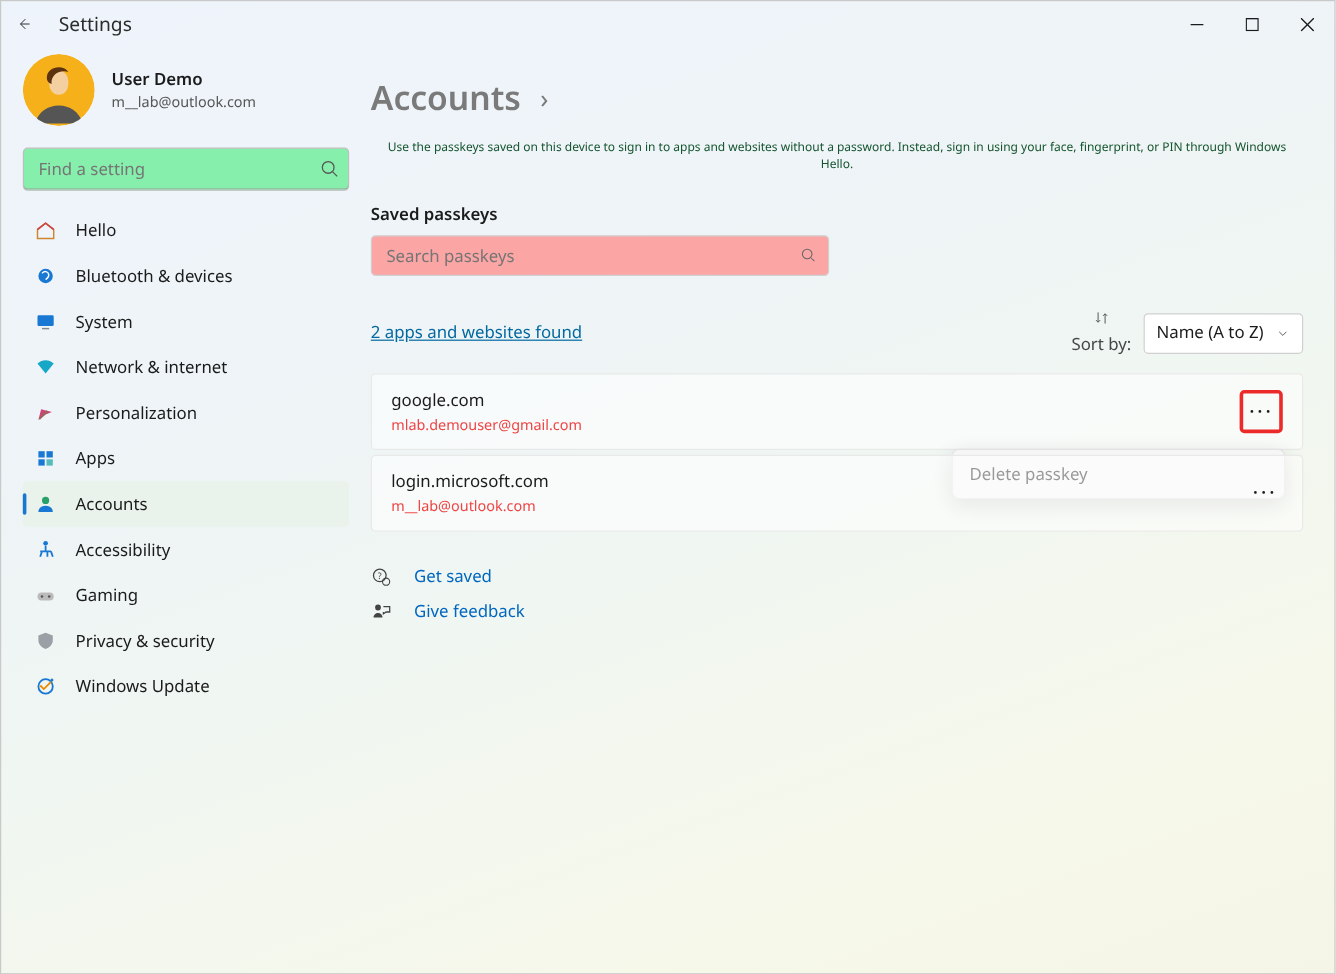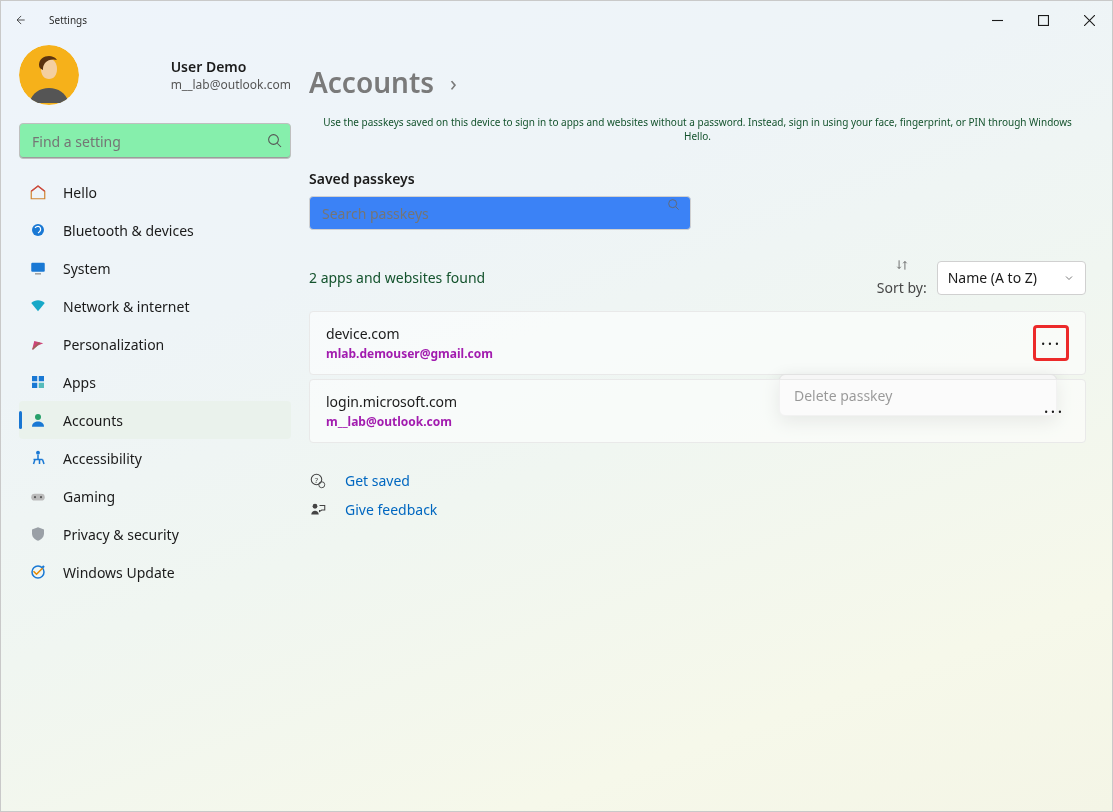--- a/index.html
+++ b/index.html
@@ -3,67 +3,67 @@
 <meta charset="utf-8">
 <style>
   :root { --fg:#1b1b1b; --muted:#5f5f5f; --link:#0067c0; --border:#d0d0d0; --hover:#eef3ee; --sel:#eaf2ec; --badge:#ec2a2a; font-family:"Segoe UI",system-ui,Arial,sans-serif; }
   html,body{margin:0;padding:0;height:100%;}
   body{width:1113px;height:812px;overflow:hidden;color:var(--fg);
        background:linear-gradient(160deg,#eef4fb 0%,#eef4f7 32%,#f0f6f1 55%,#f6f8ea 82%,#f4f5e6 100%);
        border:1px solid #c9c9c9; box-sizing:border-box;}
   
   .titlebar{display:flex;align-items:center;height:38px;}
   .titlebar .back{width:38px;height:38px;display:flex;align-items:center;justify-content:center;}
-  .titlebar .title{font-size:10px;color:#2c2c2c;margin-left:10px;}
+  .titlebar .title{font-size:16px;color:#2c2c2c;margin-left:10px;}
   .titlebar .spacer{flex:1;}
   .winbtn{width:46px;height:32px;display:flex;align-items:center;justify-content:center;}
   
   .shell{display:flex;height:calc(812px - 38px);}
   .sidebar{width:300px;padding:0 10px 0 18px;box-sizing:border-box;}
   .content{flex:1;padding:0 26px 0 8px;box-sizing:border-box;}
   
-  .user{display:flex;align-items:center;gap:14px;padding:6px 0 18px 0;justify-content:space-between;}
+  .user{display:flex;align-items:center;gap:14px;padding:6px 0 18px 0;}
   .avatar{width:60px;height:60px;border-radius:50%;overflow:hidden;flex:none;}
   .uname{font-size:14px;font-weight:600;}
   .umail{font-size:12px;color:#565656;}
   
   .search{display:flex;align-items:center;height:34px;border:1px solid #bfbfbf;background:#86efac;border-radius:4px;padding:0 6px 0 10px;box-shadow:inset 0 -1px 0 #9c9c9c;}
   .search input{flex:1;border:0;background:transparent;outline:none;font:inherit;font-size:14px;color:#333;}
   .search .mag{width:18px;height:18px;}
   
   .nav{margin-top:14px;}
   .nav-item{display:flex;align-items:center;gap:16px;height:38px;border-radius:4px;padding:0 10px;font-size:14px;color:#1b1b1b;}
   .nav-item.selected{background:var(--sel);position:relative;}
   .nav-item.selected::before{content:"";position:absolute;left:0;top:10px;bottom:10px;width:3px;border-radius:2px;background:#1976d2;}
   .nav-item .ico{width:18px;height:18px;display:flex;align-items:center;justify-content:center;}
   
   .crumbs{display:flex;align-items:center;gap:16px;padding:24px 0 4px 0;}
   .crumb-a{font-size:28px;font-weight:600;color:#7a7a7a;}
   .crumb-sep{font-size:22px;color:#7a7a7a;}
   .crumb-b{font-size:28px;font-weight:600;color:#1b1b1b;}
   .desc{font-size:10px;color:#14532d;padding:10px 0 8px 0;line-height:1.4;text-align:center;}
   .sect{font-size:14px;font-weight:600;margin-top:18px;}
-  .psearch{margin-top:8px;width:362px;height:32px;border:1px solid var(--border);border-radius:4px;background:#3b82f6;display:flex;padding:0 8px 0 10px;}
+  .psearch{margin-top:8px;width:362px;height:32px;border:1px solid var(--border);border-radius:4px;background:#fca5a5;display:flex;align-items:center;padding:0 8px 0 10px;}
   .psearch input{flex:1;border:0;outline:none;background:transparent;font:inherit;font-size:14px;color:#333;}
   .psearch .mag{width:16px;height:16px;}
   
   .sortrow{display:flex;align-items:center;margin-top:28px;}
-  .sortrow .count{font-size:14px;color:#14532d;}
+  .sortrow .count{font-size:14px;color:#0369a1;text-decoration:underline;}
   .sortrow .spacer{flex:1;}
   .sortlab{font-size:14px;color:#474747;display:flex;align-items:center;gap:6px;flex-direction:column;}
-  .sortsel{margin-left:10px;height:32px;border:1px solid var(--border);border-radius:4px;background:#fff;display:flex;align-items:center;padding:0 10px;font-size:14px;gap:26px;}
+  .sortsel{margin-left:10px;height:32px;border:1px solid var(--border);border-radius:4px;background:#fff;display:flex;align-items:center;padding:0 10px;font-size:14px;gap:10px;}
   
   .cards{margin-top:14px;display:flex;flex-direction:column;gap:4px;}
   .card{background:rgba(255,255,255,0.55);border:1px solid #e9e9e9;border-radius:4px;display:flex;align-items:center;padding:12px 16px;position:relative;}
   .card .txt{flex:1;}
   .card .title{font-size:14px;}
-  .card .sub{font-size:12px;color:#a21caf;margin-top:2px;font-weight:bold;}
+  .card .sub{font-size:12px;color:#ef4444;margin-top:2px;}
   .more{width:30px;height:30px;display:flex;align-items:center;justify-content:center;border-radius:4px;font-size:18px;letter-spacing:2px;}
   .more.highlight{border:3px solid var(--badge);}
-  .ctxmenu{position:absolute;right:28px;top:62px;width:268px;background:#f6f6f6;border:1px solid #e2e2e2;border-radius:6px;box-shadow:0 6px 18px rgba(0,0,0,0.16);padding:4px;}
+  .ctxmenu{position:absolute;right:14px;top:62px;width:268px;background:#f6f6f6;border:1px solid #e2e2e2;border-radius:6px;box-shadow:0 6px 18px rgba(0,0,0,0.16);padding:4px;}
   .ctxitem{height:32px;display:flex;align-items:center;padding:0 10px;font-size:14px;border-radius:4px;}
   
   .flinks{margin-top:28px;display:flex;flex-direction:column;gap:10px;}
   .flink{display:flex;align-items:center;gap:18px;font-size:14px;color:var(--link);}
   .flink .fico{width:18px;height:18px;color:#4b4b4b;}
   svg{display:block;}
 </style>
 </head>
 <body>
 
@@ -252,21 +252,21 @@
         <span>Name (A to Z)</span>
         <svg width="12" height="12" viewBox="0 0 24 24">
             <path d="M6 9l6 6 6-6" fill="none" stroke="#555" stroke-width="1.6"></path>
           </svg>
       </div>
     </div>
 
     <div class="cards" id="cards">
         <div class="card">
           <div class="txt">
-            <div class="title">device.com</div>
+            <div class="title">google.com</div>
             <div class="sub">mlab.demouser@gmail.com</div>
           </div>
           <div class="more highlight">···</div>
           <div class="ctxmenu">
             <div class="ctxitem">Delete passkey</div>
           </div>
         </div>
         <div class="card">
           <div class="txt">
             <div class="title">login.microsoft.com</div>

